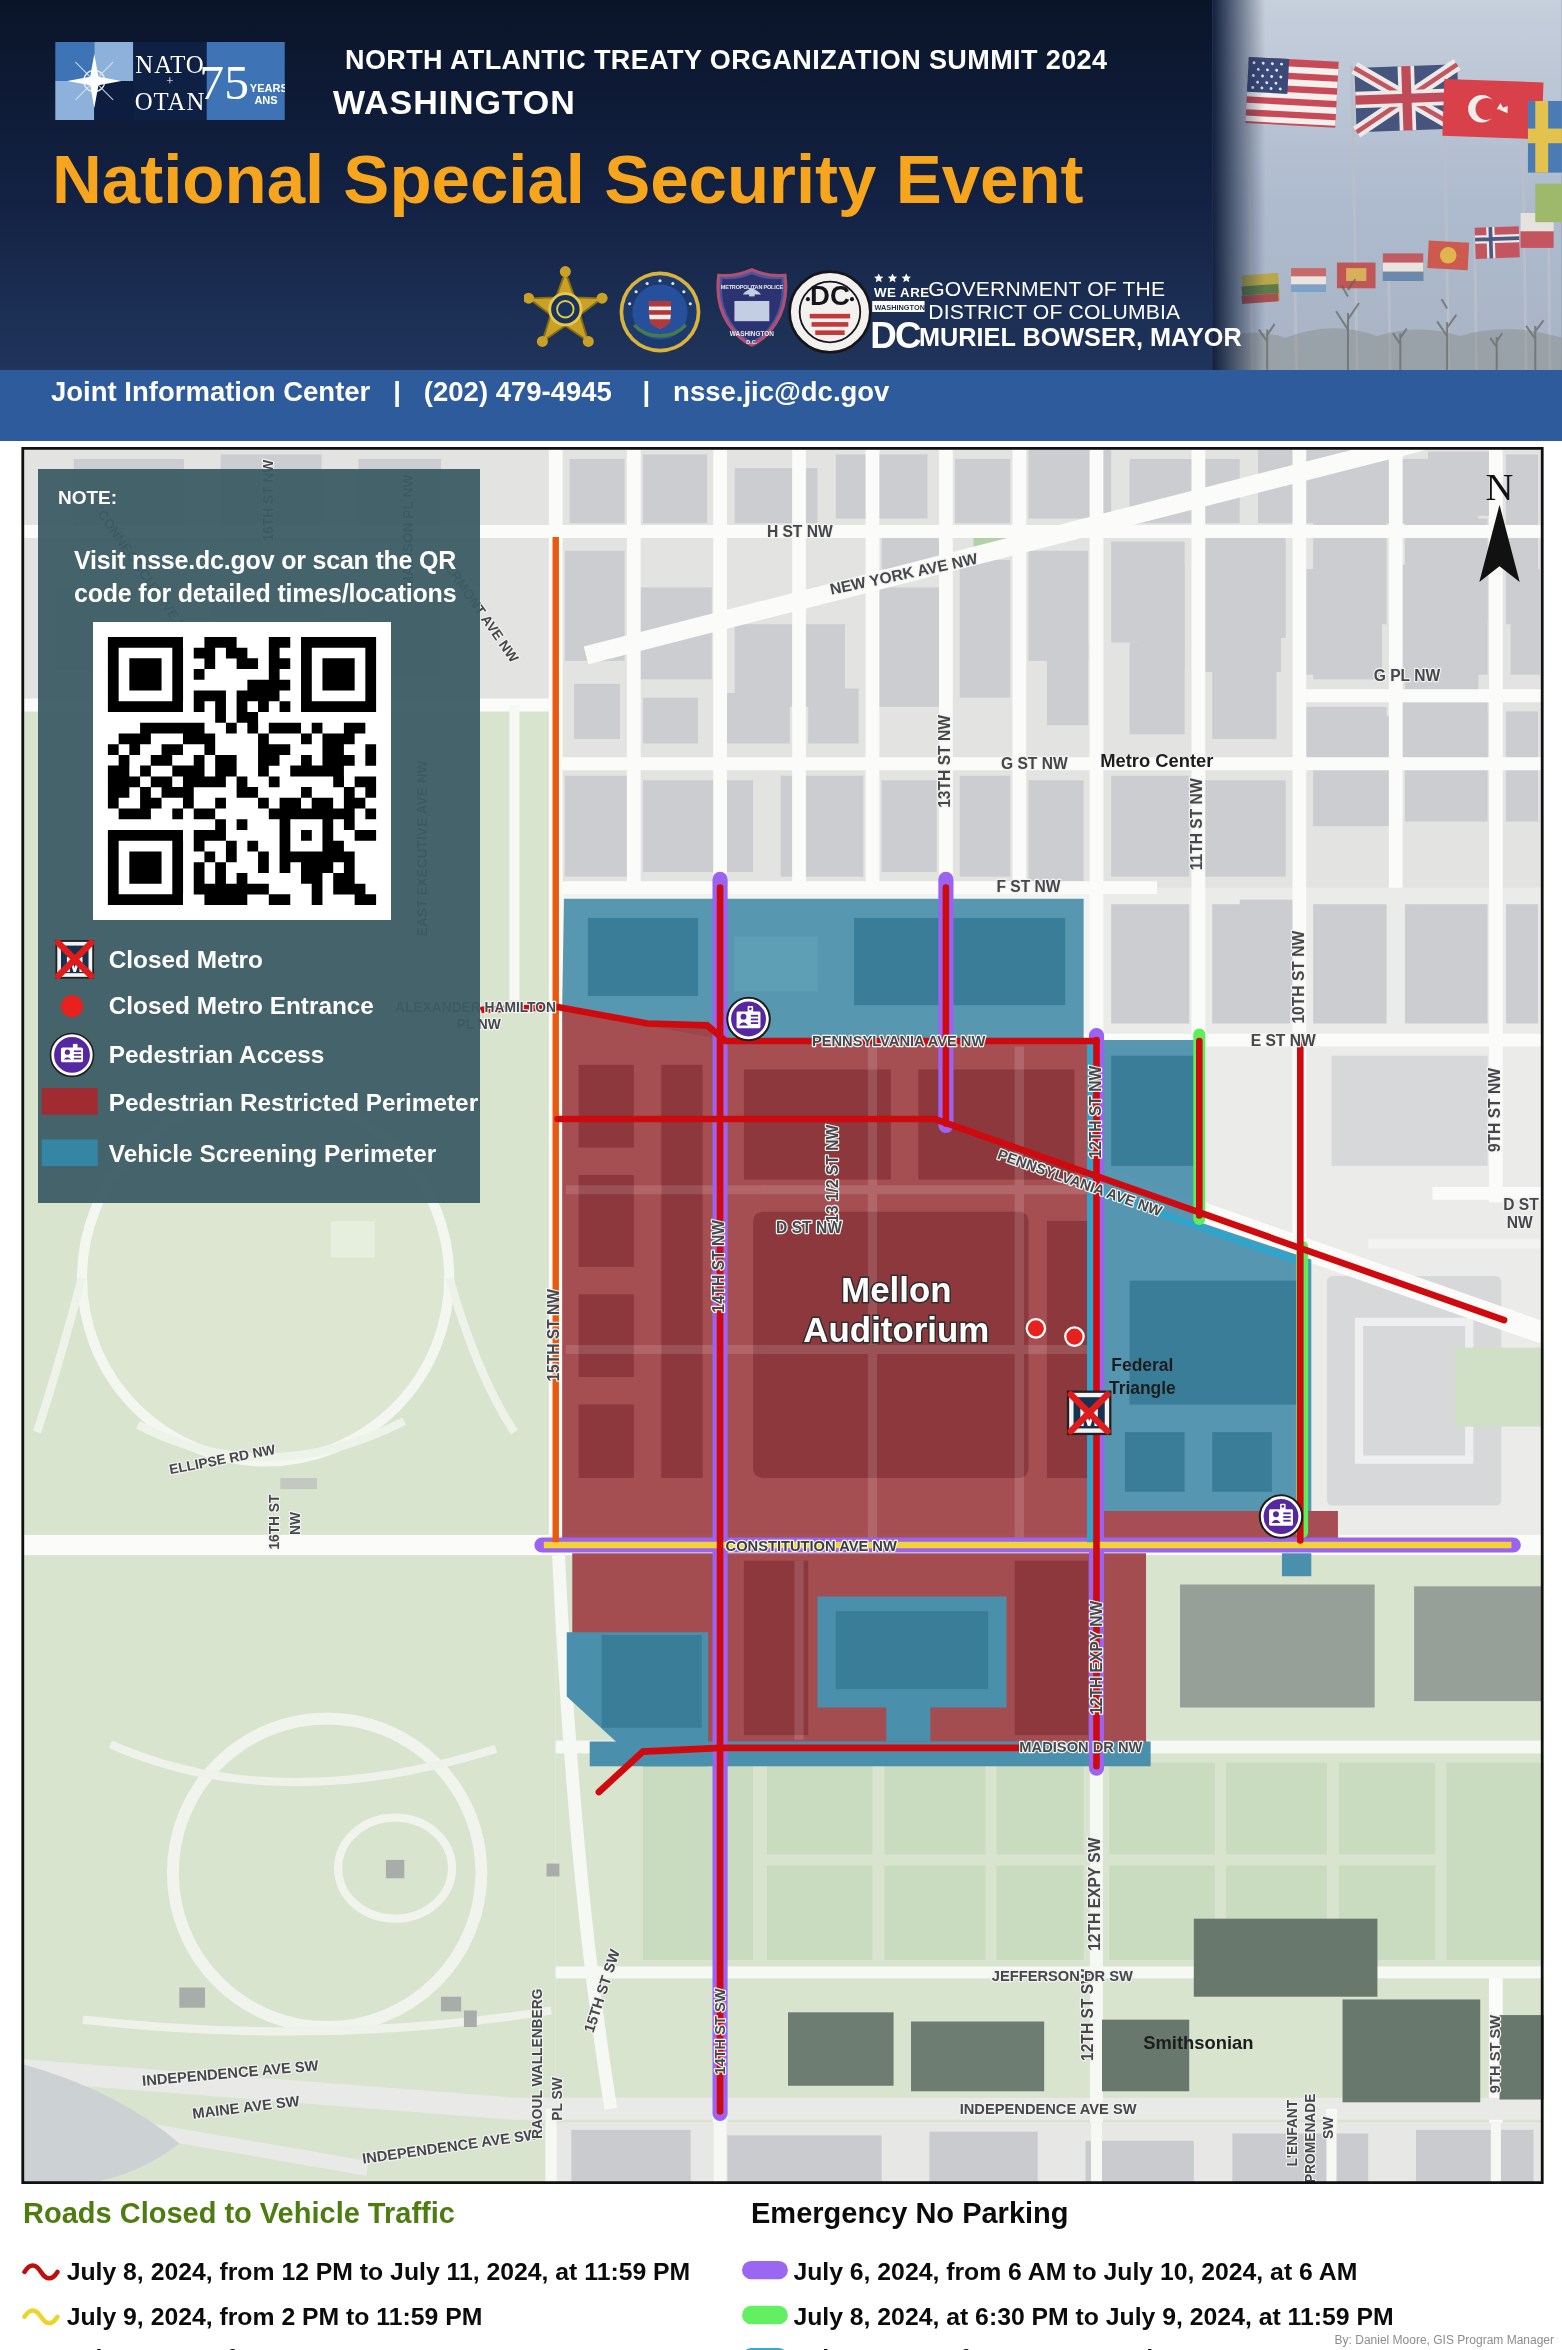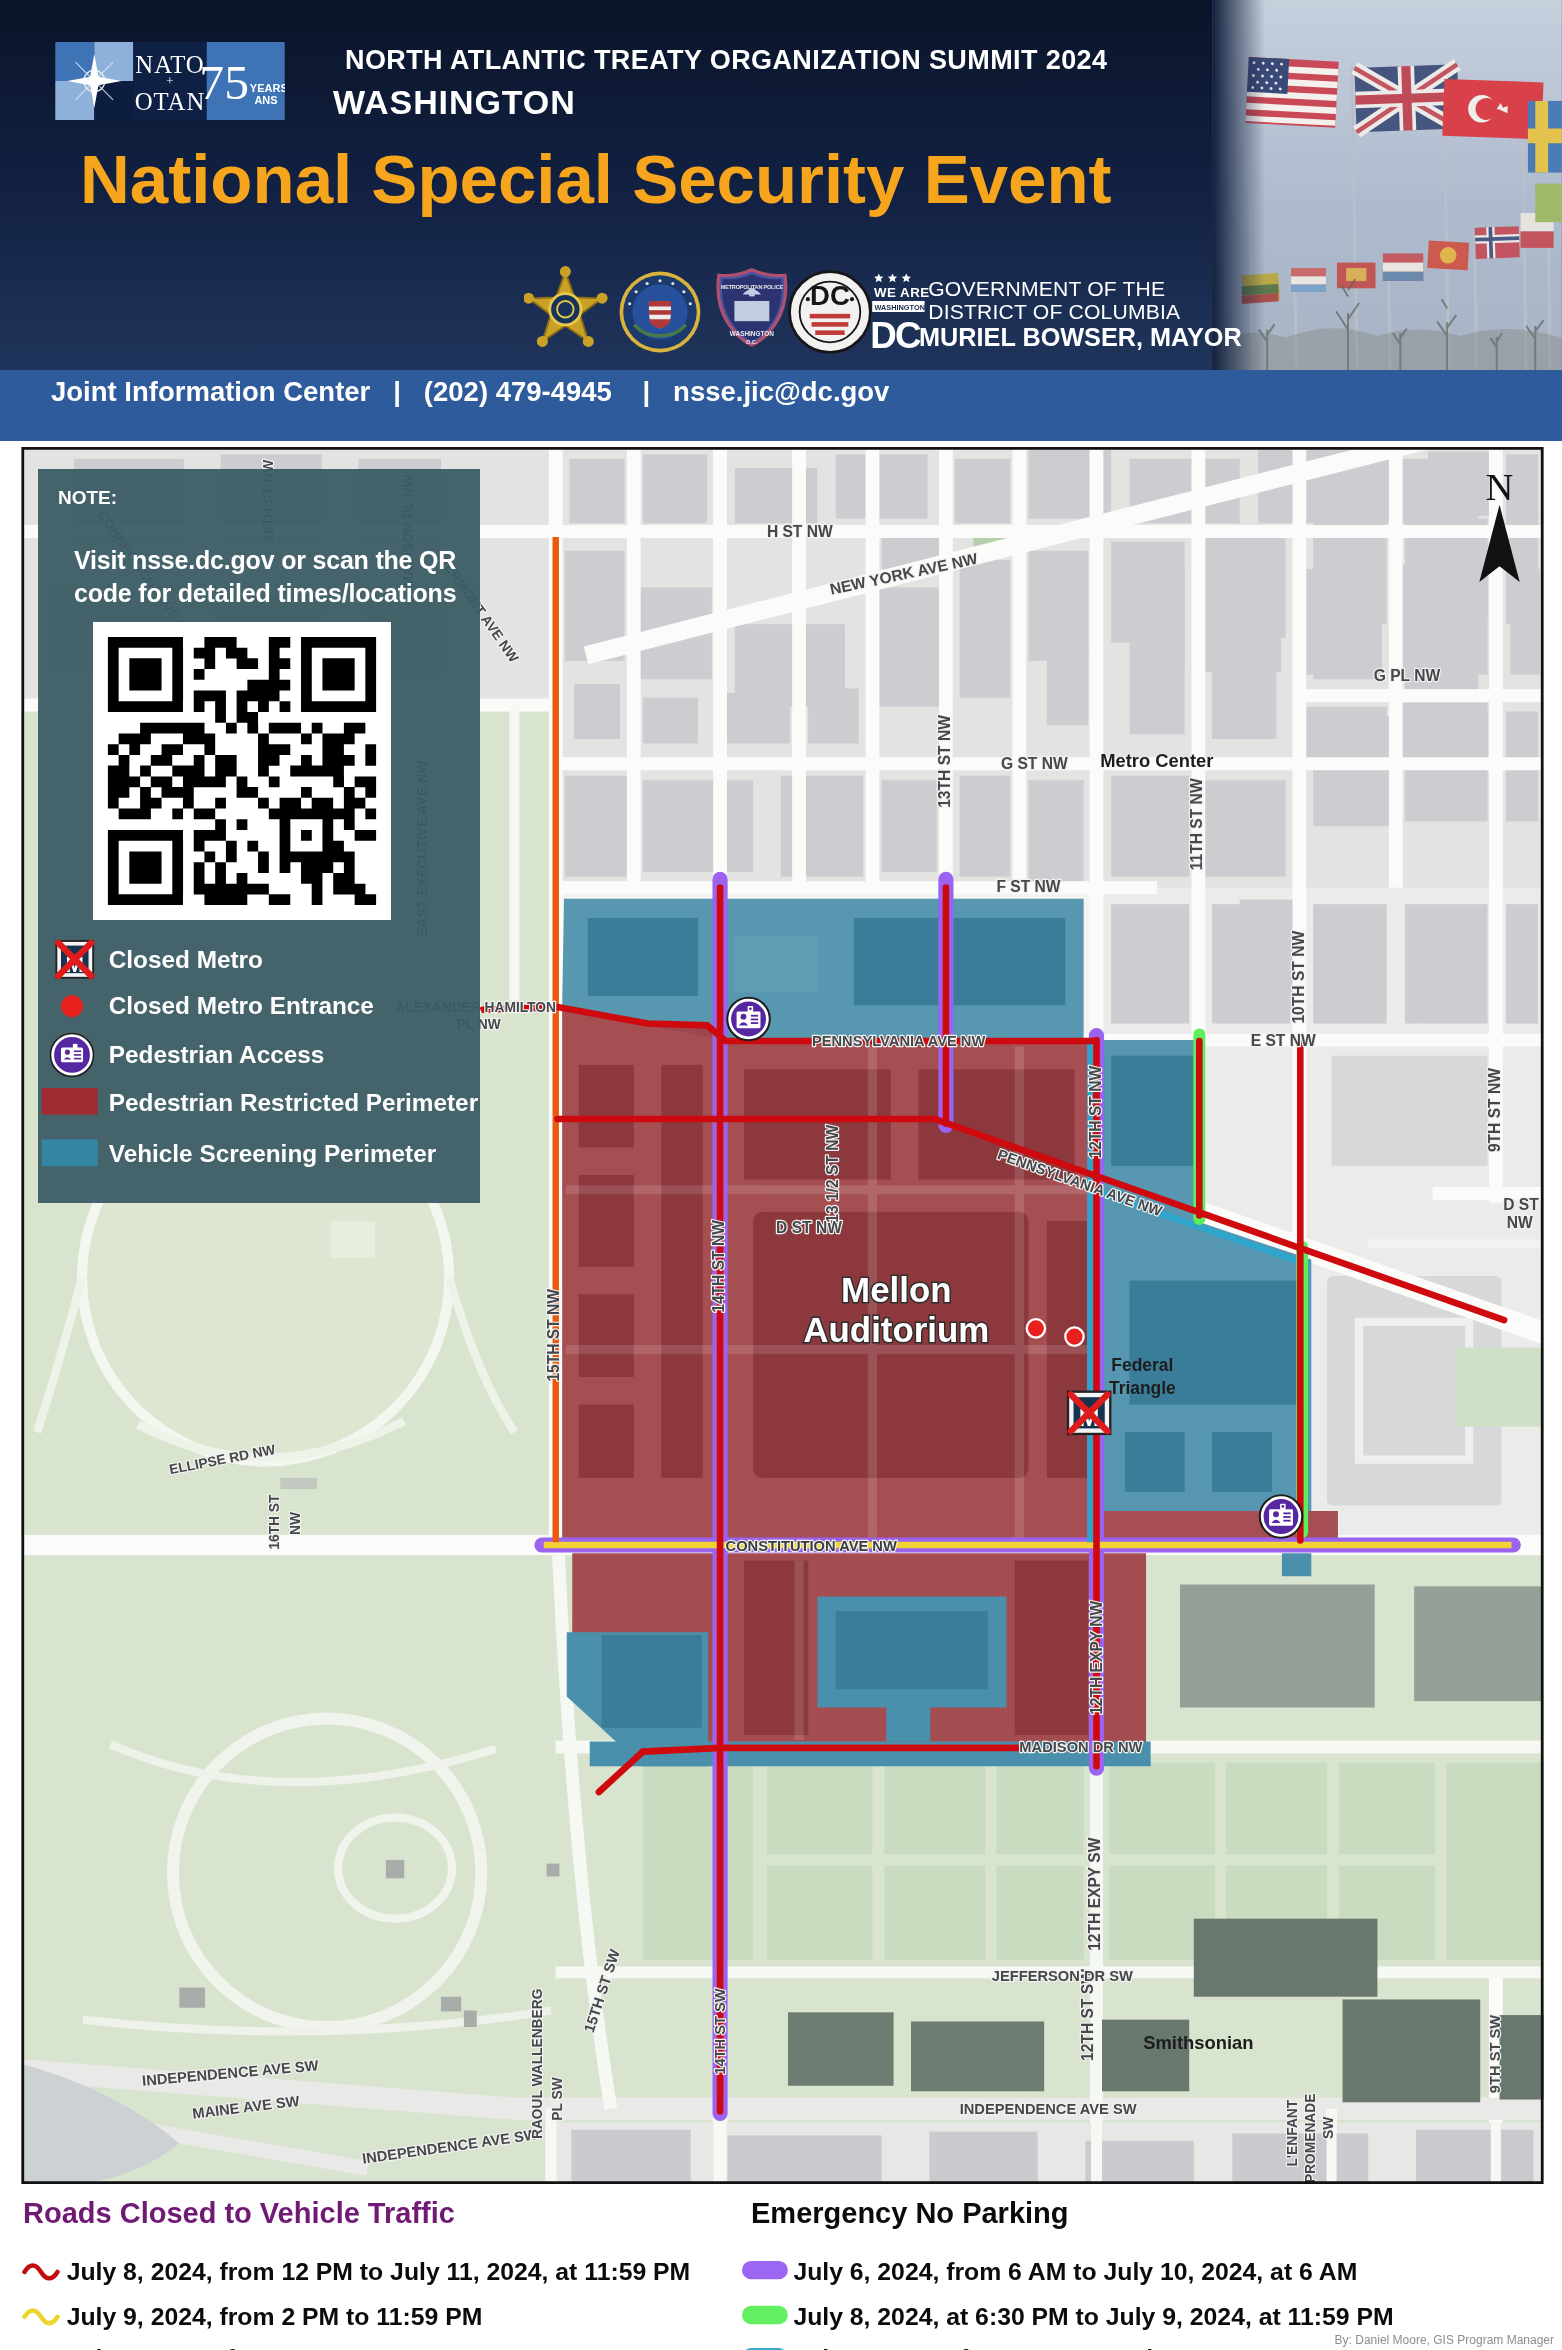--- a/index.html
+++ b/index.html
@@ -154,21 +154,21 @@
 <text x="184" y="62" font-family="Liberation Serif,serif" font-size="54" fill="#fff" text-anchor="middle" font-weight="400">75</text>
 <text x="212" y="54" font-family="Liberation Sans,sans-serif" font-size="12" font-weight="700" fill="#fff" text-anchor="start">YEARS</text>
 <text x="217" y="68" font-family="Liberation Sans,sans-serif" font-size="12" font-weight="700" fill="#fff" text-anchor="start">ANS</text>
 </svg>
 </div>
 
 <div class="abs" style="left:333px;top:45px;width:872px;color:#fff;font-weight:bold;font-size:27px;letter-spacing:0.4px;margin-left:12px;">NORTH ATLANTIC TREATY ORGANIZATION SUMMIT 2024</div>
 
 <div class="abs" style="left:333px;top:83px;width:643px;color:#fff;font-weight:bold;font-size:34px;letter-spacing:0.9px;">WASHINGTON</div>
 
-<div class="abs" style="left:52px;top:140px;width:1194px;color:#f8a51e;font-weight:bold;font-size:69px;letter-spacing:0px;margin-left:28px;">National Special Security Event</div>
+<div class="abs" style="left:52px;top:140px;width:1194px;color:#f8a51e;font-weight:bold;font-size:69px;letter-spacing:0px;">National Special Security Event</div>
 
 <div class="abs" style="left:524px;top:266px;width:735px;height:92px;">
 <svg width="735" height="92" viewBox="0 0 800 100">
 
 <g transform="translate(45,48)">
 <path d="M0 -42 L10 -14 L40 -13 L16 5 L25 34 L0 17 L-25 34 L-16 5 L-40 -13 L-10 -14 Z" fill="#caa127" stroke="#8a6d12" stroke-width="2"></path>
 <circle cx="0" cy="-42" r="6" fill="#caa127"></circle>
         <circle cx="40" cy="-13" r="6" fill="#caa127"></circle>
         <circle cx="25" cy="34" r="6" fill="#caa127"></circle>
         <circle cx="-25" cy="34" r="6" fill="#caa127"></circle>
@@ -687,21 +687,21 @@
 <text x="77" y="147" font-size="26.5" font-weight="bold" fill="#fff" font-family="Liberation Sans">Pedestrian Access</text>
 
 <rect x="4" y="174" width="61" height="29" fill="#a02c31"></rect>
 <text x="77" y="199" font-size="26.5" font-weight="bold" fill="#fff" font-family="Liberation Sans">Pedestrian Restricted Perimeter</text>
 
 <rect x="4" y="230" width="61" height="29" fill="#3586a4"></rect>
 <text x="77" y="255" font-size="26.5" font-weight="bold" fill="#fff" font-family="Liberation Sans">Vehicle Screening Perimeter</text>
 </svg>
 </div>
 
-<div class="abs" style="left:23px;top:2197px;font-weight:bold;font-size:29px;color:#701a75;">Roads Closed to Vehicle Traffic</div>
+<div class="abs" style="left:23px;top:2197px;font-weight:bold;font-size:29px;color:#4d7c0f;">Roads Closed to Vehicle Traffic</div>
 <div class="abs" style="left:751px;top:2197px;font-weight:bold;font-size:29px;color:#0b0b0b;">Emergency No Parking</div>
 <div class="abs" style="left:0;top:2184px;width:1562px;height:167px;margin-top:20px;">
 <svg width="1562" height="167" viewBox="0 0 1701 182">
 <g font-family="Liberation Sans" font-weight="bold" font-size="27" fill="#0b0b0b">
 
 <path d="M26 74 q9 -14 18 0 q9 14 18 0" fill="none" stroke="#c00d0d" stroke-width="5" stroke-linecap="round"></path>
 <text x="72" y="83">July 8, 2024, from 12 PM to July 11, 2024, at 11:59 PM</text>
 
 <path d="M26 123 q9 -14 18 0 q9 14 18 0" fill="none" stroke="#ecd52b" stroke-width="5" stroke-linecap="round"></path>
 <text x="72" y="132">July 9, 2024, from 2 PM to 11:59 PM</text>

